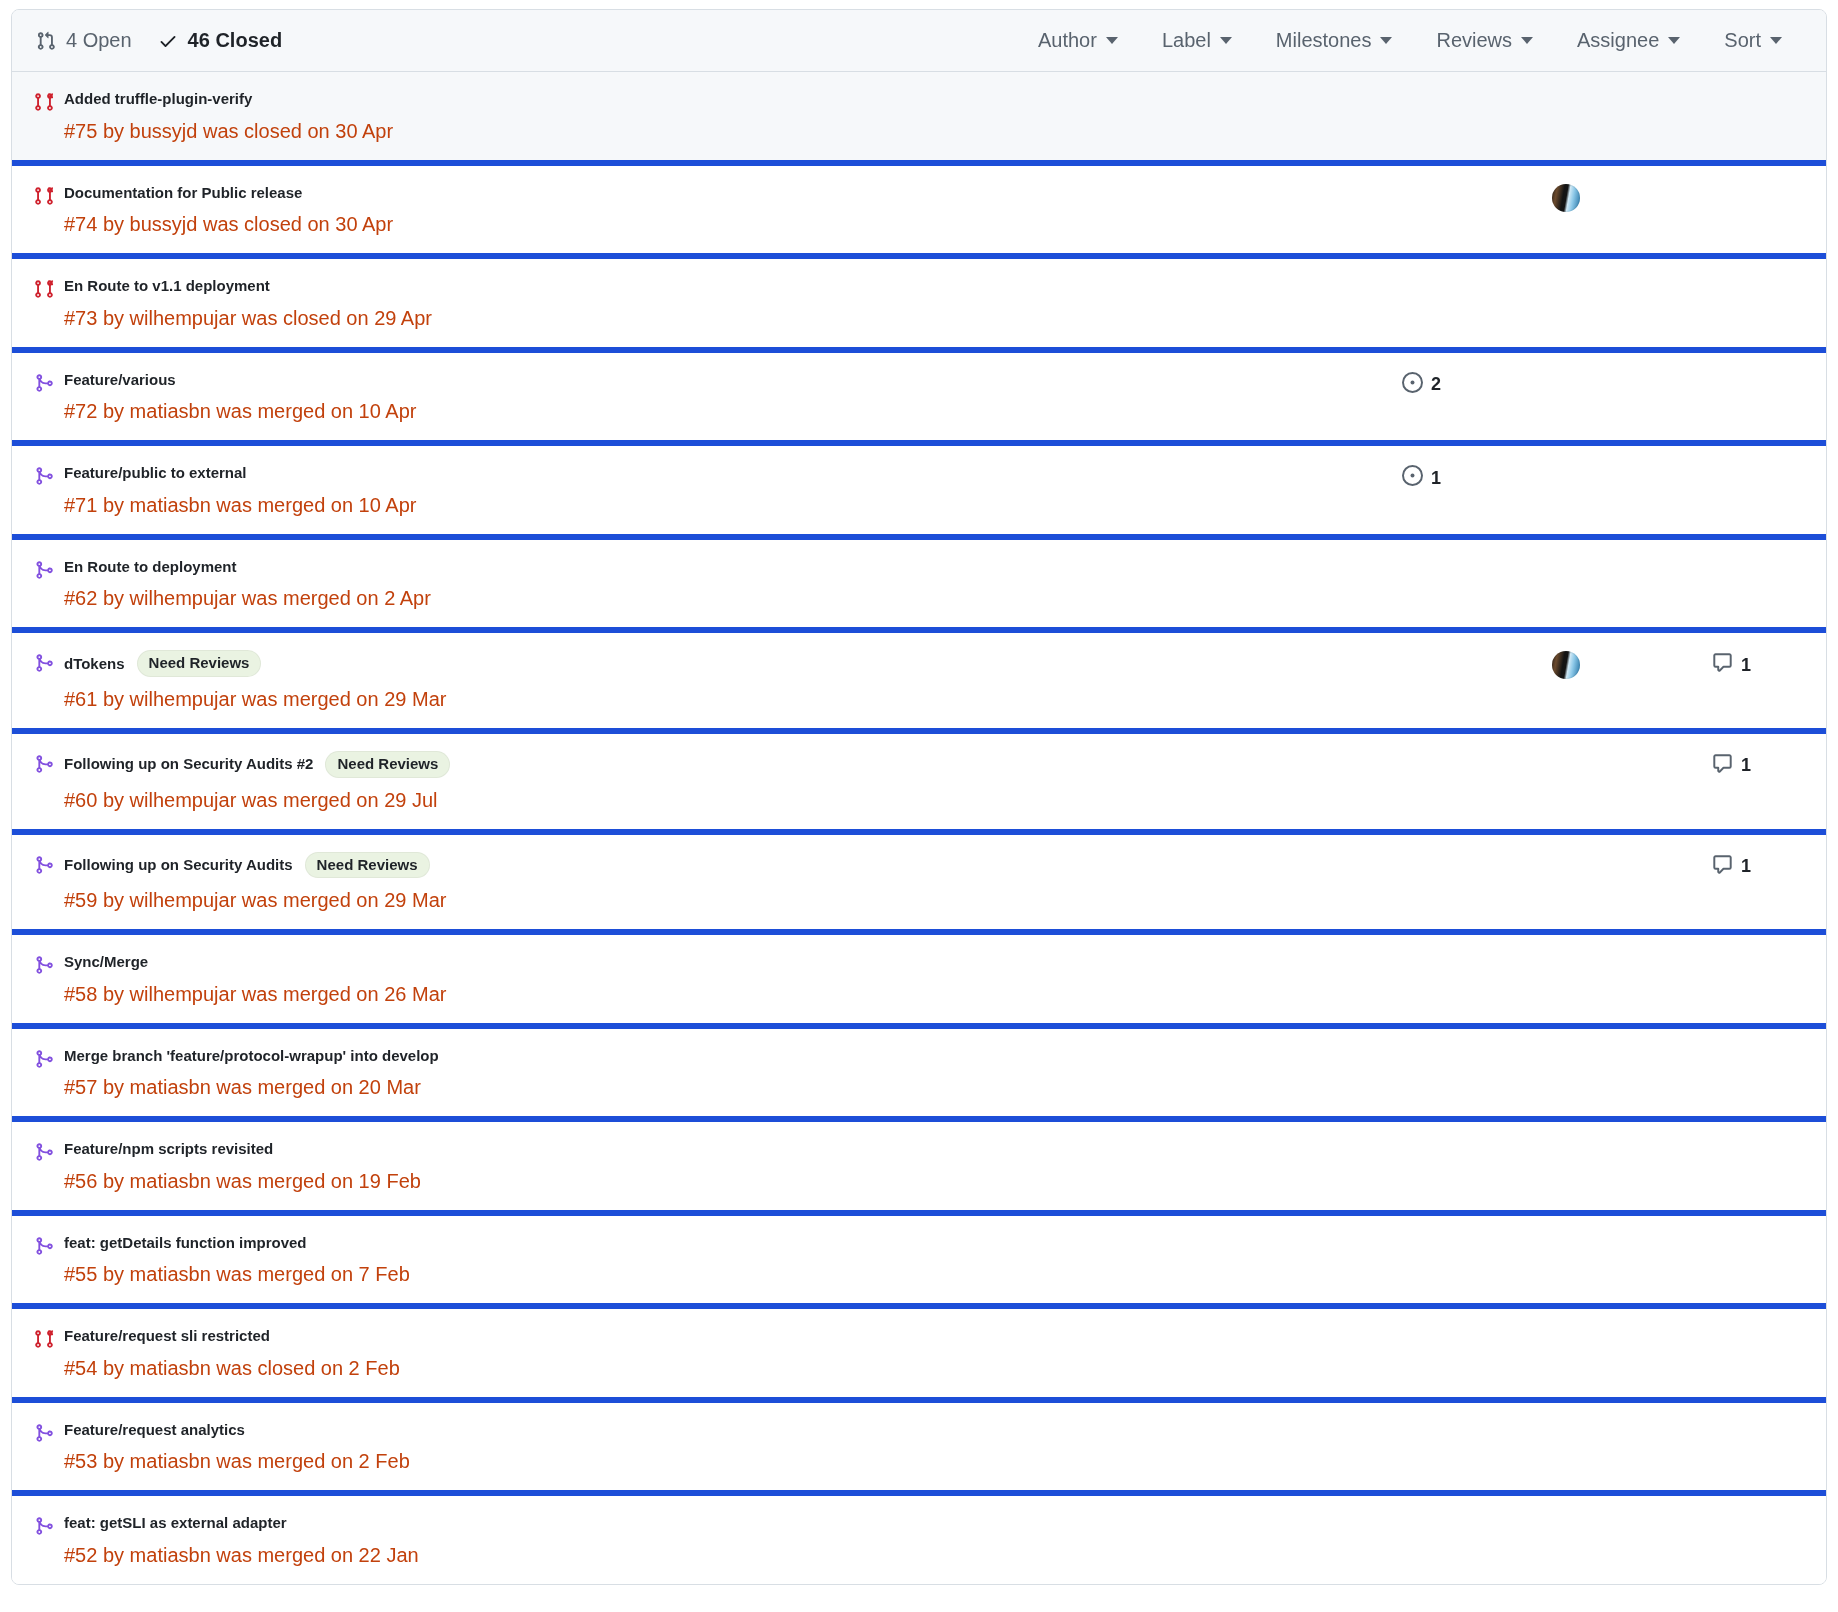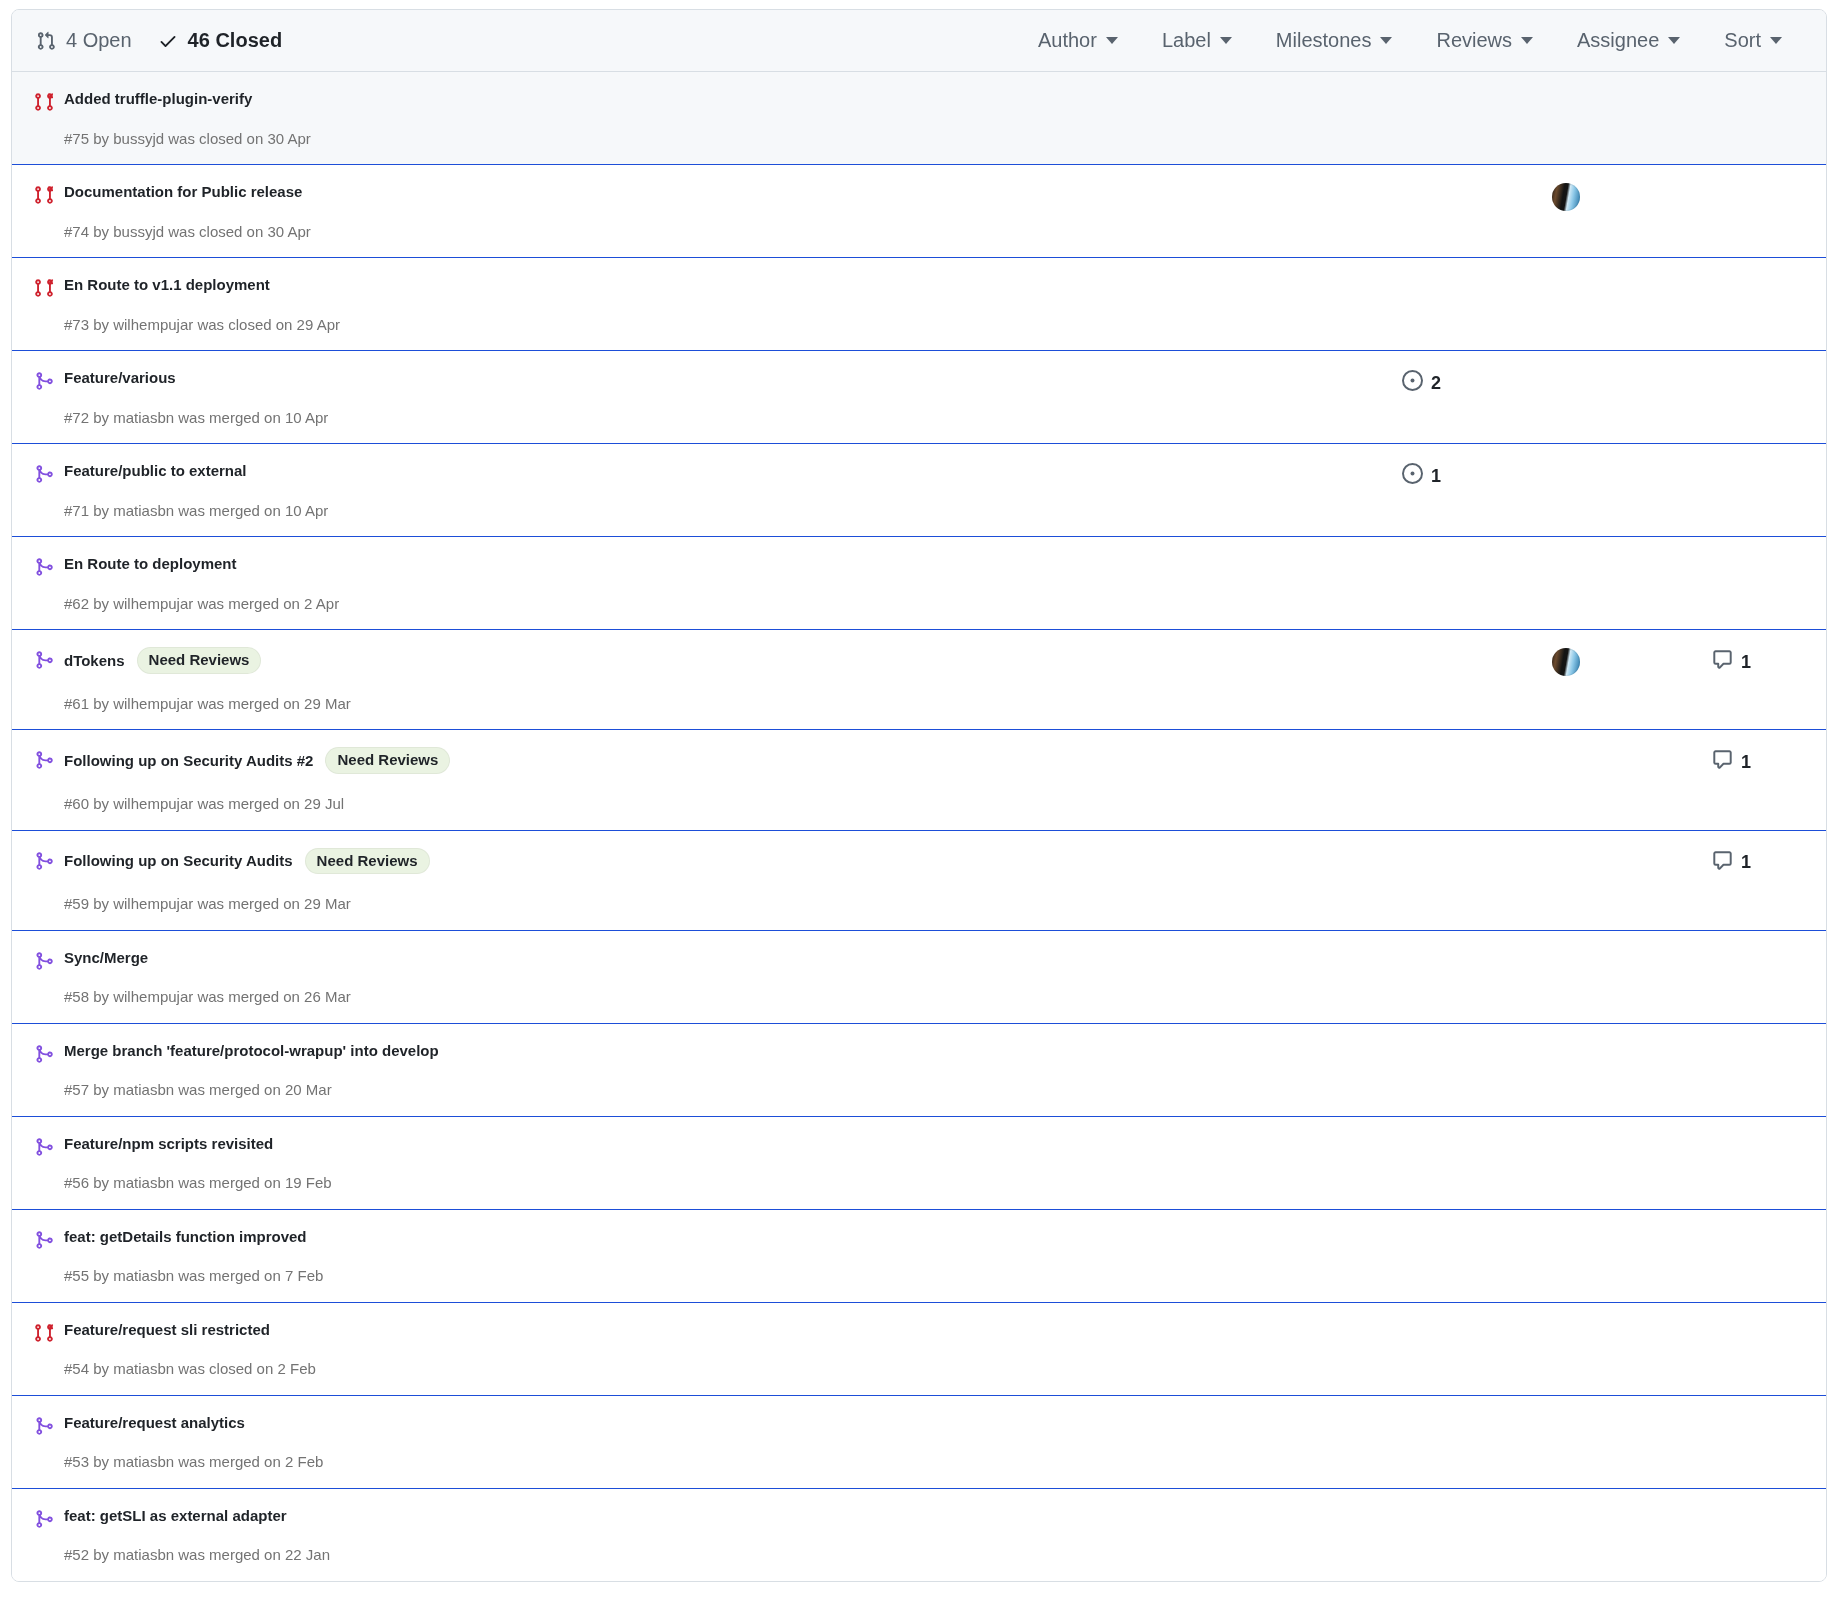--- a/index.html
+++ b/index.html
@@ -74,21 +74,21 @@
     border-right: 6px solid transparent;
     border-top: 7px solid #59636e;
     display: inline-block;
   }
 
   
   .pr-row {
     display: flex;
     align-items: flex-start;
     padding: 17px 22px 16px 22px;
-    border-top: 1px solid #1d4ed8;
+    border-top: 6px solid #1d4ed8;
     background: #ffffff;
     box-sizing: border-box;
     min-height: 80px;
   }
   .pr-row:first-child { border-top: none; }
   .pr-row.alt { background: #f6f8fa; }
 
   .row-icon {
     flex: 0 0 auto;
     width: 30px;
@@ -120,23 +120,23 @@
     font-weight: 600;
     color: #1f2328;
     background: #eaf3e2;
     border: 1px solid rgba(31,35,40,0.05);
     border-radius: 999px;
     padding: 3px 11px;
     line-height: 1.25;
     cursor: pointer;
   }
   .row-meta {
-    margin-top: 20px;
-    font-size: 15px;
-    color: #737373;
+    margin-top: 9px;
+    font-size: 20px;
+    color: #c2410c;
     line-height: 1.3;
   }
 
   .row-right {
     flex: 0 0 auto;
     display: flex;
     align-items: center;
     gap: 0;
     padding-top: 2px;
     height: 26px;

